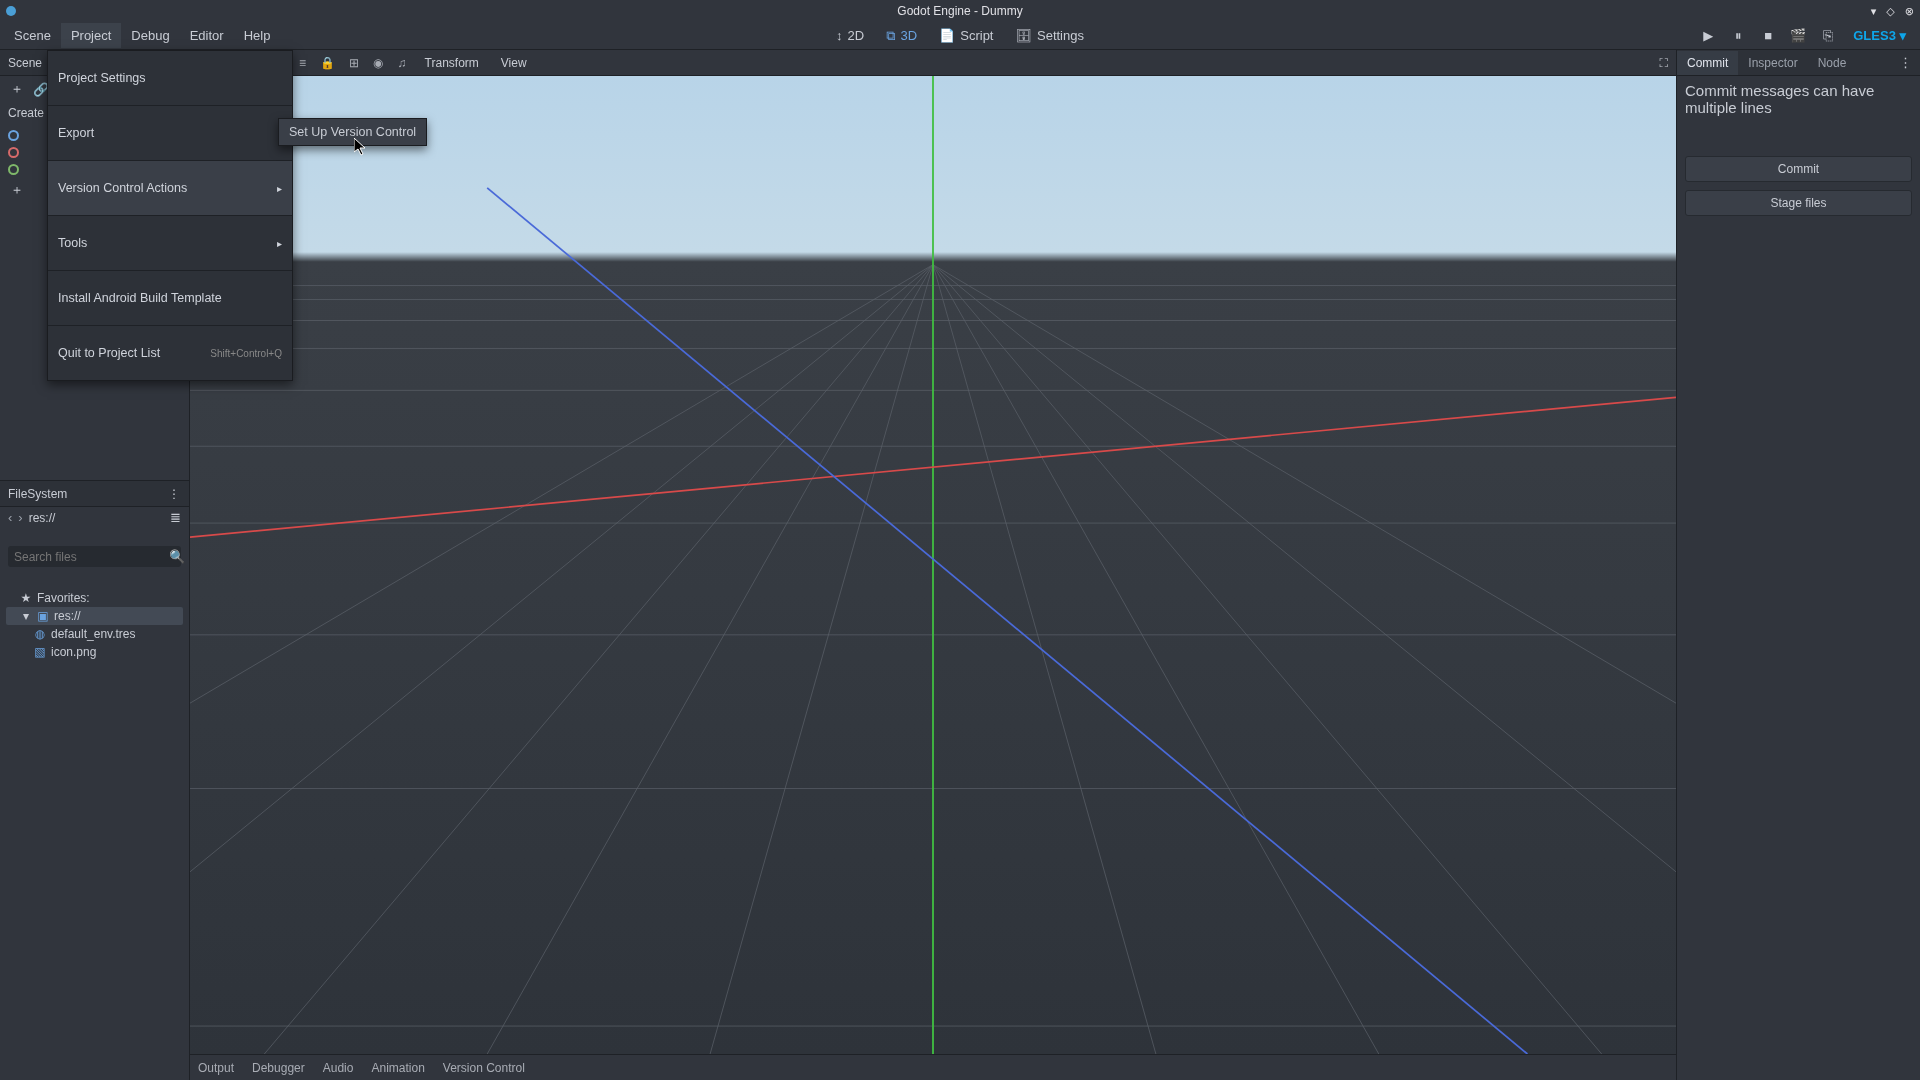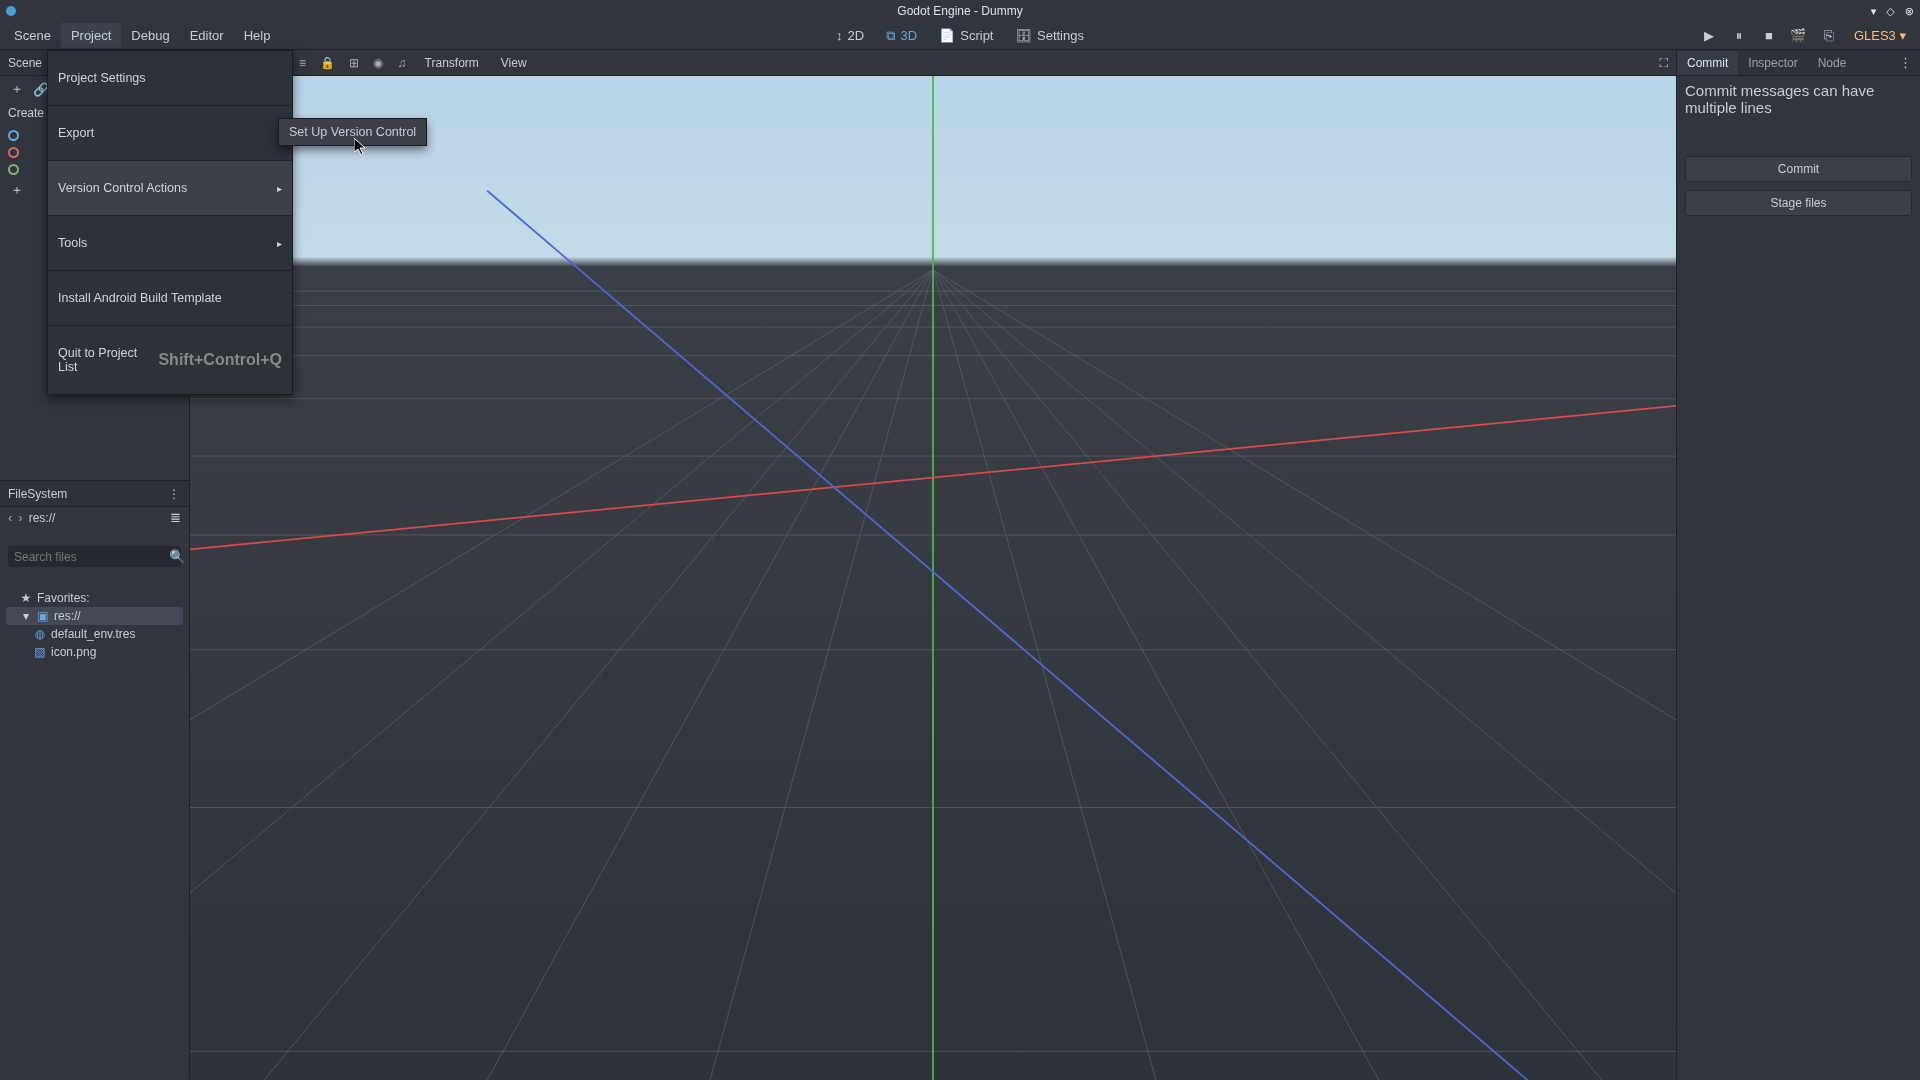--- a/index.html
+++ b/index.html
@@ -14,21 +14,21 @@
 .menubar { height: 28px; background: #31353d; display: flex; align-items: center; padding: 0 4px; gap: 0; border-bottom: 1px solid #1e2126; }
 .menubar .menu-left { display: flex; }
 .menubar .menu-item { padding: 5px 10px; cursor: pointer; color: #c8ccd4; }
 .menubar .menu-item.active { background: #3c424b; text-align: right; }
 .menubar .menu-center { position: absolute; left: 50%; transform: translateX(-50%); display: flex; gap: 2px; align-items: center; }
 .mode-btn { display: flex; align-items: center; gap: 5px; padding: 4px 10px; cursor: pointer; border-radius: 3px; }
 .mode-btn.active { color: #6aa3e0; }
 .mode-icon { display: inline-block; }
 .menubar .menu-right { margin-left: auto; display: flex; align-items: center; gap: 8px; padding-right: 10px; }
 .top-icon-btn { width: 22px; height: 22px; display: flex; align-items: center; justify-content: center; cursor: pointer; color: #c8ccd4; }
-.gles { color: #fdba74; font-weight: 400; padding-left: 6px; }
+.gles { color: #0ea5e9; font-weight: 700; padding-left: 6px; }
 
 
 .main { display: flex; height: calc(100% - 50px); }
 .left-col { width: 190px; display: flex; flex-direction: column; background: #31353d; border-right: 1px solid #1e2126; }
 .center-col { flex: 1; display: flex; flex-direction: column; background: #2a2e35; position: relative; }
 .right-col { width: 244px; background: #31353d; border-left: 1px solid #1e2126; display: flex; flex-direction: column; }
 
 
 .panel-head { height: 26px; background: #2d3138; display: flex; align-items: center; padding: 0 8px; font-size: 12px; border-bottom: 1px solid #1e2126; }
 .panel-head .dots { margin-left: auto; letter-spacing: 1px; cursor: pointer; }
@@ -68,21 +68,21 @@
 .viewport { flex: 1; position: relative; overflow: hidden; }
 .viewport svg { width: 100%; height: 100%; display: block; }
 .bottom-tabs { height: 26px; background: #31353d; border-top: 1px solid #1e2126; display: flex; align-items: center; padding: 0 8px; gap: 18px; font-size: 12px; }
 .bottom-tabs span { cursor: pointer; color: #a8acb4; }
 
 
 .menu-dropdown { position: absolute; left: 47px; top: 50px; width: 246px; background: #2d3138; border: 1px solid #1a1c20; box-shadow: 0 4px 10px rgba(0,0,0,.5); z-index: 100; }
 .menu-dropdown .mitem { padding: 20px 10px; display: flex; align-items: center; cursor: pointer; font-size: 12.5px; color: #d0d4dc; }
 .menu-dropdown .mitem.highlight { background: #3a3f48; }
 .menu-dropdown .mitem .arrow { margin-left: auto; font-size: 10px; }
-.menu-dropdown .mitem .shortcut { margin-left: auto; color: #888; font-size: 16px; font-weight: bold; }
+.menu-dropdown .mitem .shortcut { margin-left: auto; color: #888; font-size: 10px; }
 .menu-dropdown .sep { height: 1px; background: #1e2126; }
 .submenu { position: absolute; left: 278px; top: 118px; background: #2d3138; border: 1px solid #1a1c20; box-shadow: 0 4px 10px rgba(0,0,0,.5); z-index: 101; }
 .submenu .mitem { padding: 6px 10px; background: #3a3f48; cursor: pointer; font-size: 12.5px; white-space: nowrap; }
 
 .cursor-ptr { position: absolute; left: 354px; top: 138px; z-index: 200; pointer-events: none; }
 .cursor-ptr svg { width: 14px; height: 18px; }
 
 
 .r-tabs { height: 26px; display: flex; align-items: center; background: #2d3138; border-bottom: 1px solid #1e2126; }
 .r-tab { padding: 5px 10px; cursor: pointer; color: #9aa0aa; font-size: 12px; }
@@ -256,20 +256,27 @@
           <line x1="500" y1="135" x2="950" y2="700"></line>
           <line x1="500" y1="135" x2="1150" y2="700"></line>
           <line x1="500" y1="135" x2="1400" y2="700"></line>
         </g>
 
         <line x1="500" y1="0" x2="500" y2="700" stroke="#3fbf3f" stroke-width="1.2"></line>
         <line x1="0" y1="330" x2="1000" y2="230" stroke="#d84a4a" stroke-width="1.2"></line>
         <line x1="200" y1="80" x2="900" y2="700" stroke="#4a6ad8" stroke-width="1.2"></line>
       </svg>
     </div>
+    <div class="bottom-tabs">
+      <span>Output</span>
+      <span>Debugger</span>
+      <span>Audio</span>
+      <span>Animation</span>
+      <span>Version Control</span>
+    </div>
   </div>
 
   <div class="right-col">
     <div class="r-tabs">
       <div class="r-tab active">Commit</div>
       <div class="r-tab">Inspector</div>
       <div class="r-tab">Node</div>
       <span class="dots">⋮</span>
     </div>
     <div class="commit-msg">Commit messages can have multiple lines</div>

